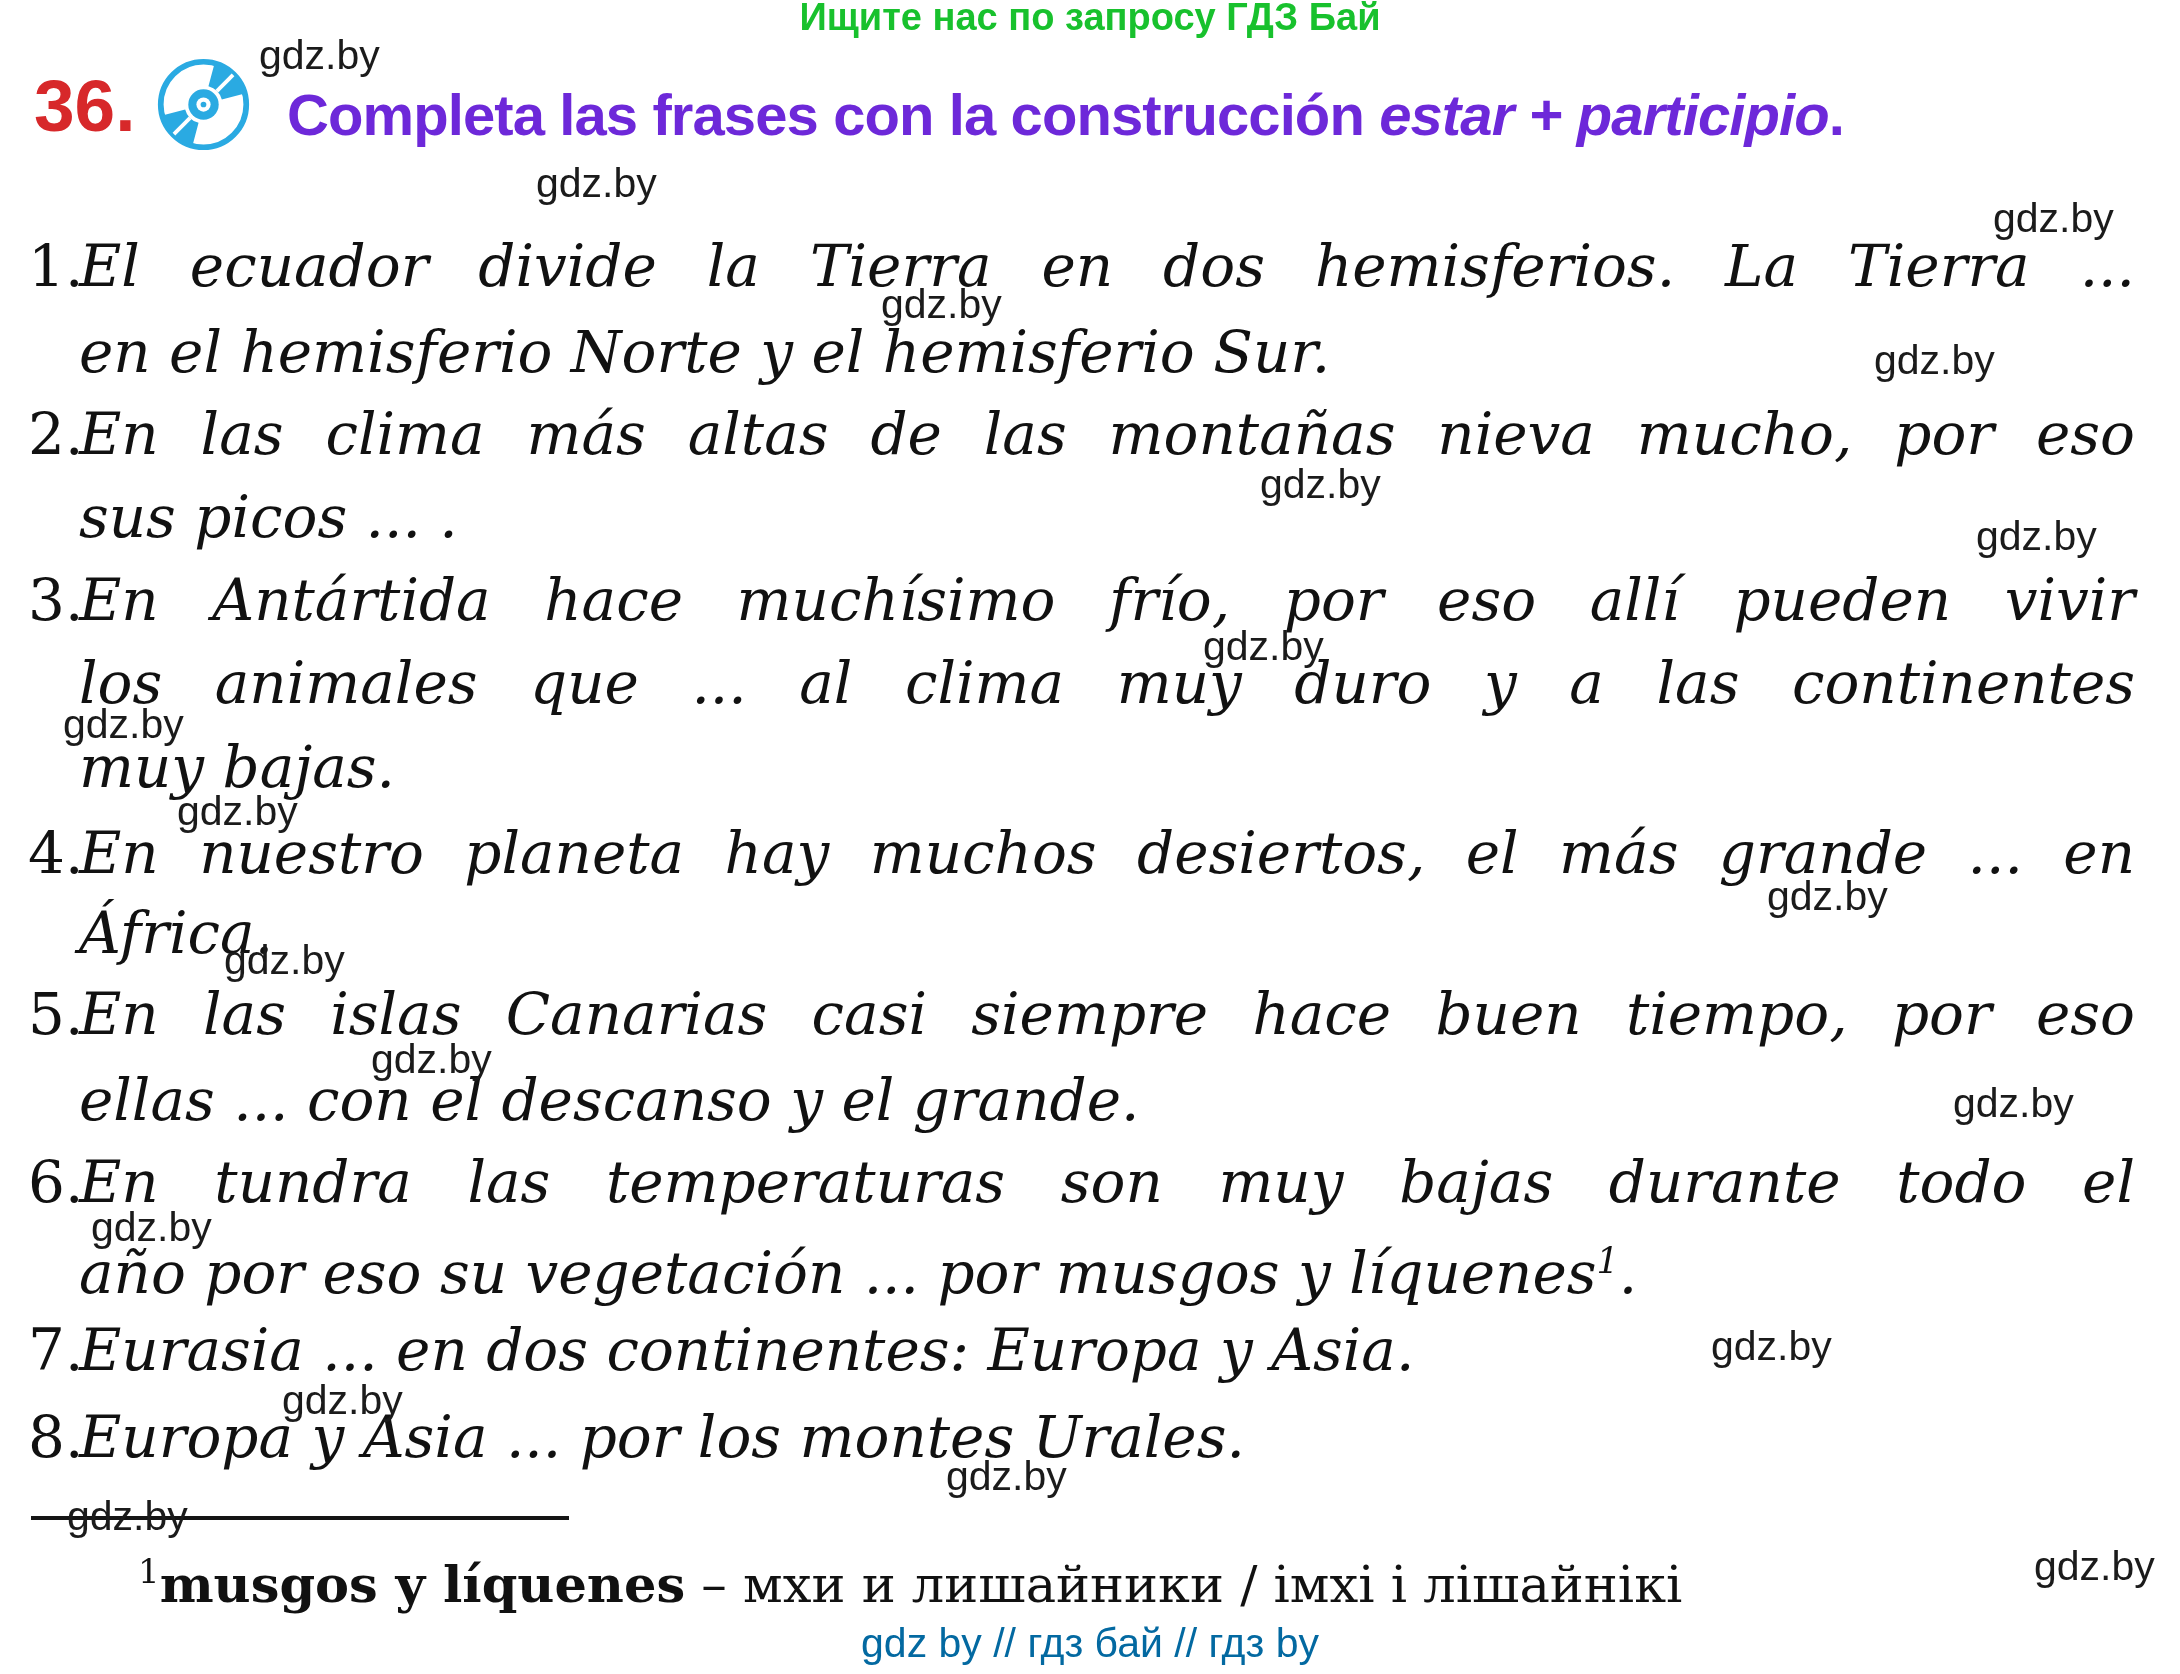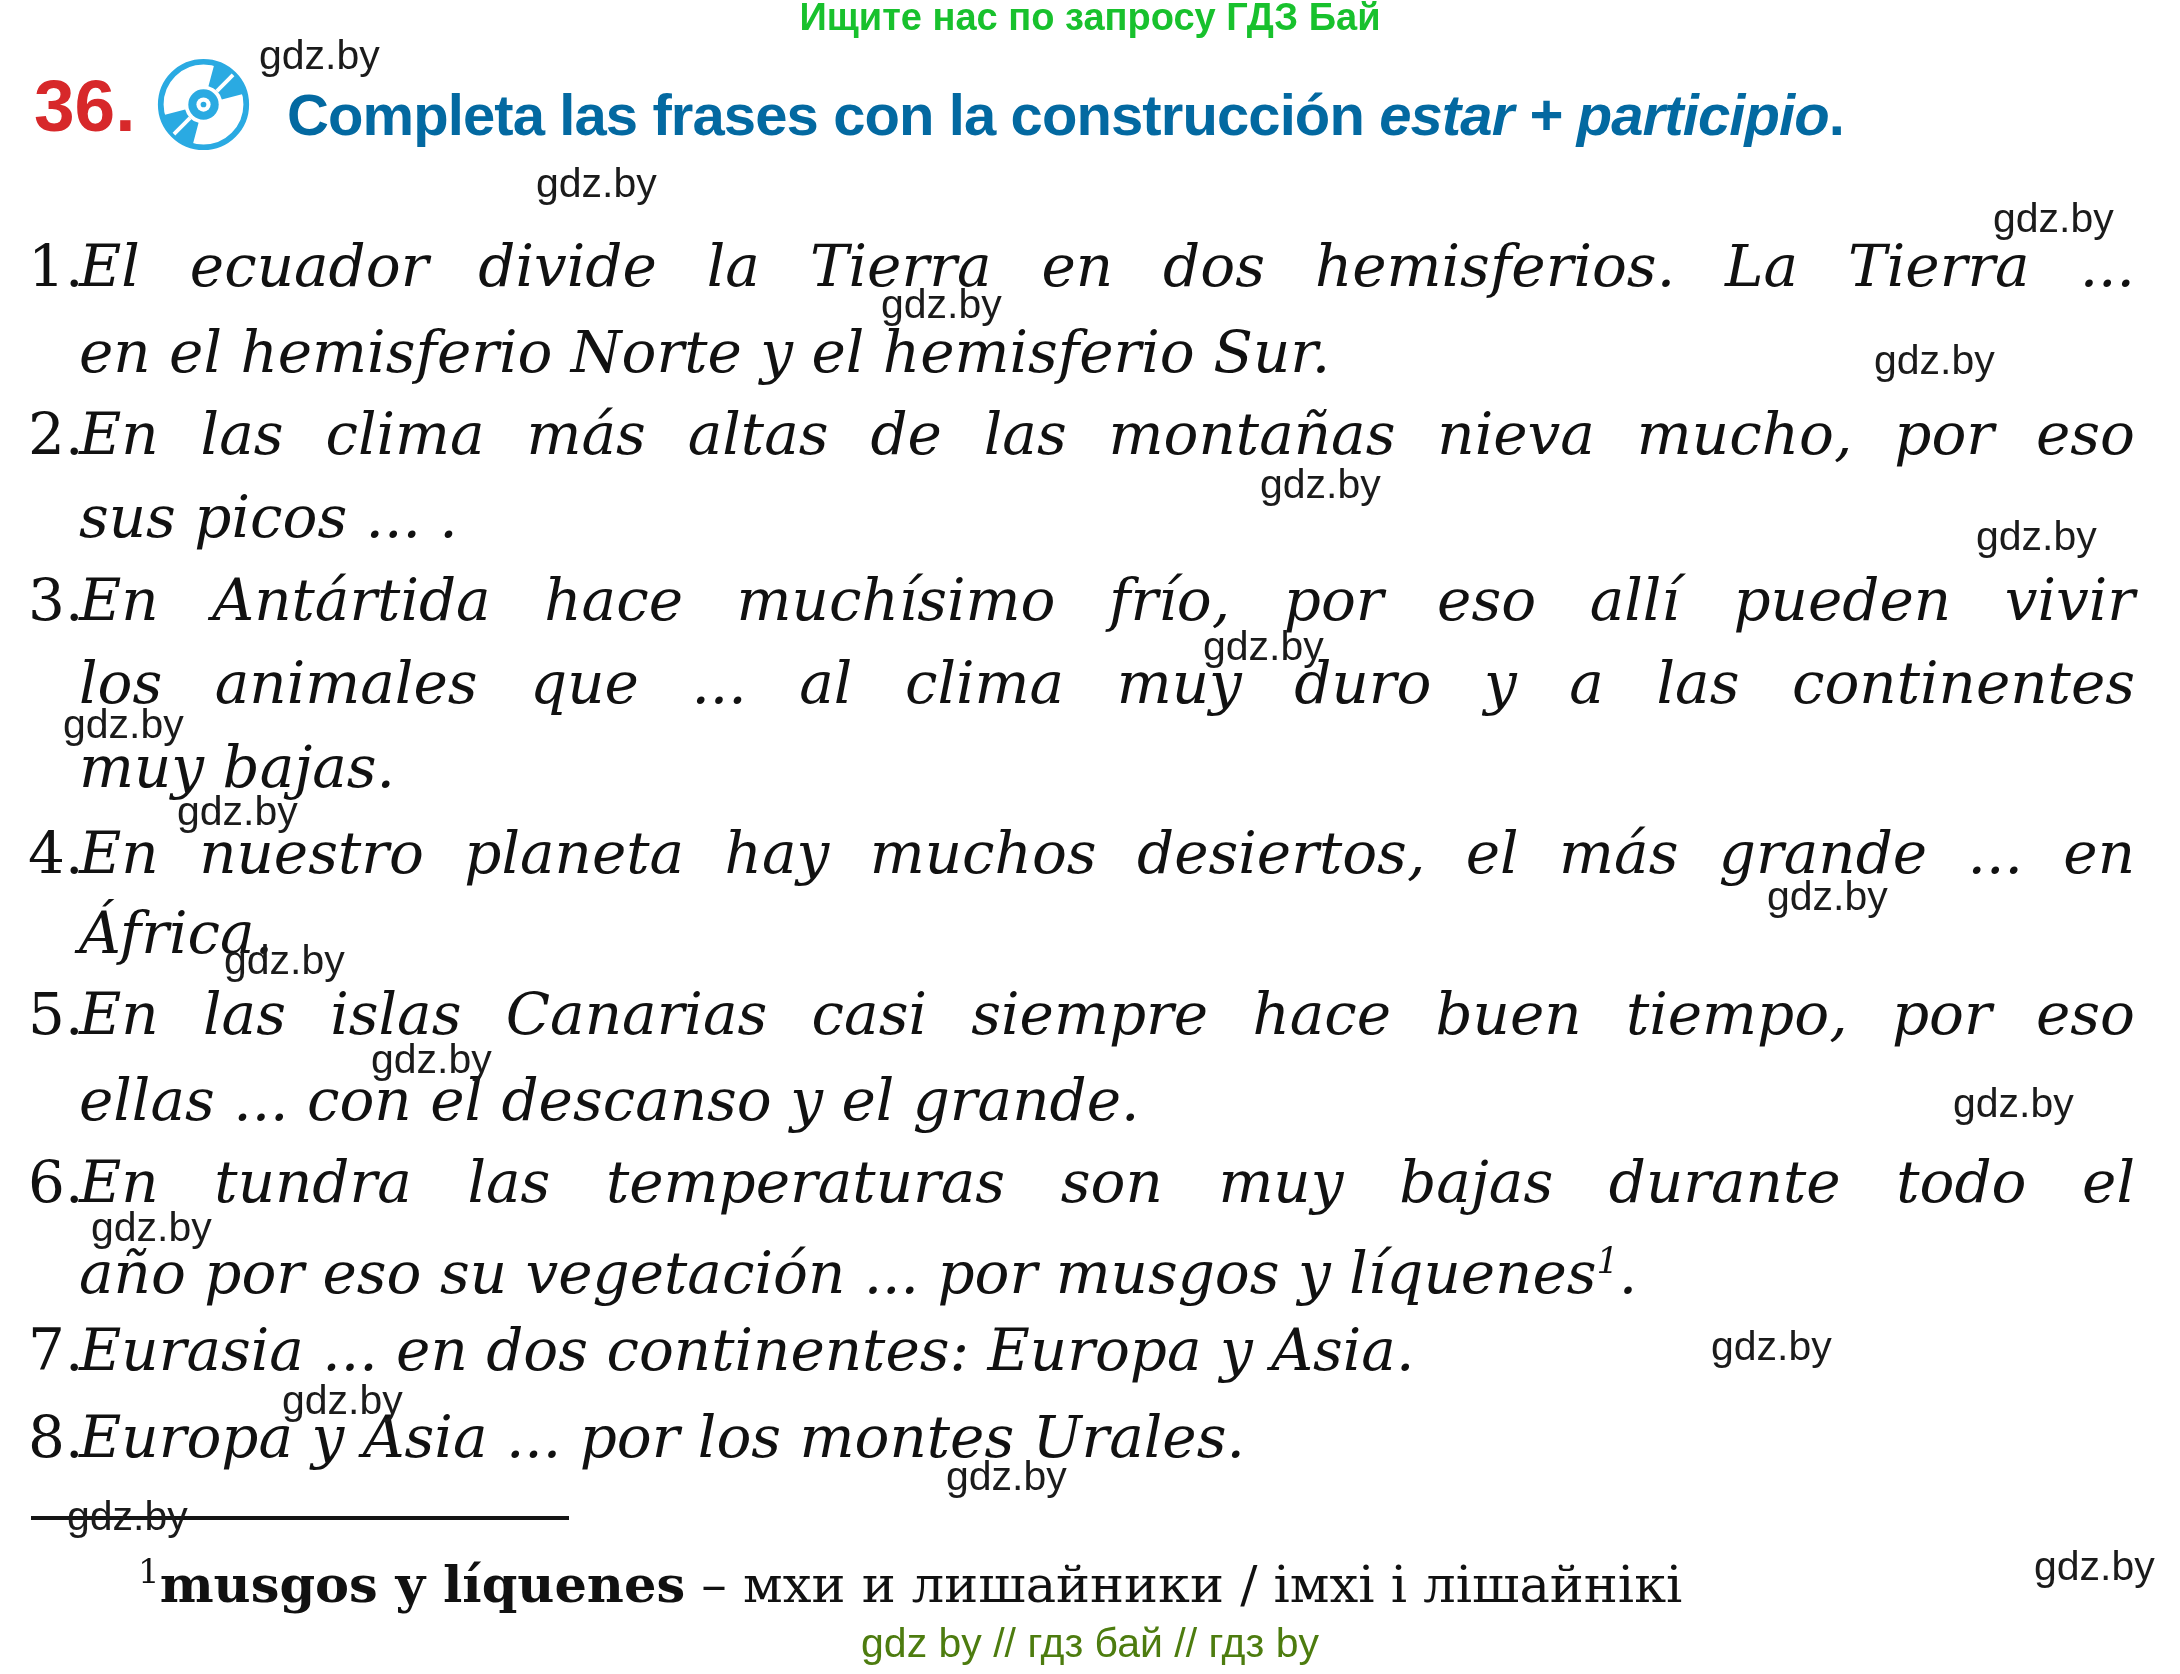--- a/index.html
+++ b/index.html
@@ -10,38 +10,38 @@
   .abs{position:absolute;}
   
   .promo-top{
     top:-3.7px;left:0;width:100%;text-align:center;
     font-family:"Liberation Sans", sans-serif;font-weight:bold;
     font-size:38px;color:#18c12d;white-space:nowrap;
   }
   .promo-bottom{
     top:1620px;left:0;width:100%;text-align:center;
     font-family:"Liberation Sans", sans-serif;
-    font-size:41px;color:#4d7c0f;white-space:nowrap;
+    font-size:41px;color:#0369a1;white-space:nowrap;
   }
   
   .wm{
     position:absolute;font-family:"Liberation Sans", sans-serif;
     font-size:41px;color:#1b1b1b;white-space:nowrap;line-height:1;
   }
   
   .ex-num{
     left:34px;top:69px;
     font-family:"Liberation Sans", sans-serif;font-weight:bold;
     font-size:73px;color:#d7282a;line-height:1;
   }
   .cd{left:156px;top:54px;width:95px;height:101px;}
   .ex-title{
     left:287px;top:82px;white-space:nowrap;
     font-family:"Liberation Sans", sans-serif;font-weight:bold;
-    font-size:58px;color:#0369a1;letter-spacing:-0.9px;line-height:1.15;
+    font-size:58px;color:#6d28d9;letter-spacing:-0.9px;line-height:1.15;
   }
   .ex-title .it{font-style:italic;}
   
   .num{
     position:absolute;left:28px;font-size:58px;line-height:58px;
   }
   .line{
     position:absolute;left:79px;width:2056px;
     font-size:58px;line-height:58px;white-space:nowrap;font-style:italic;
   }

